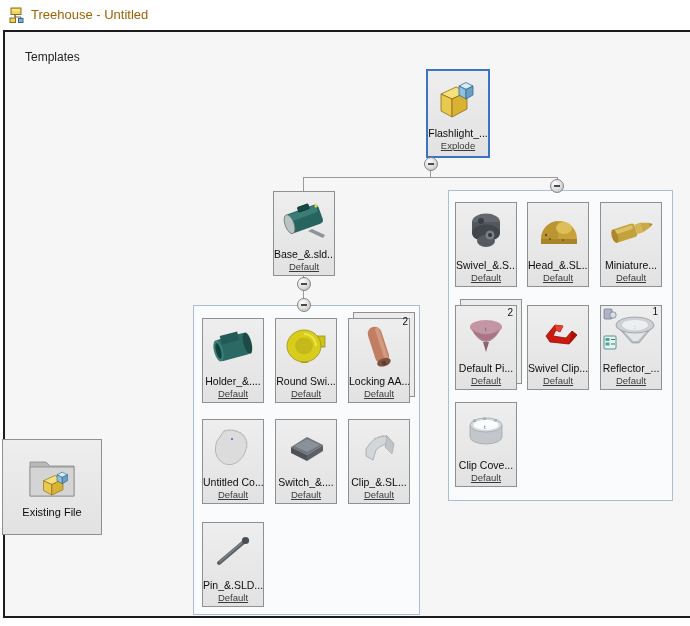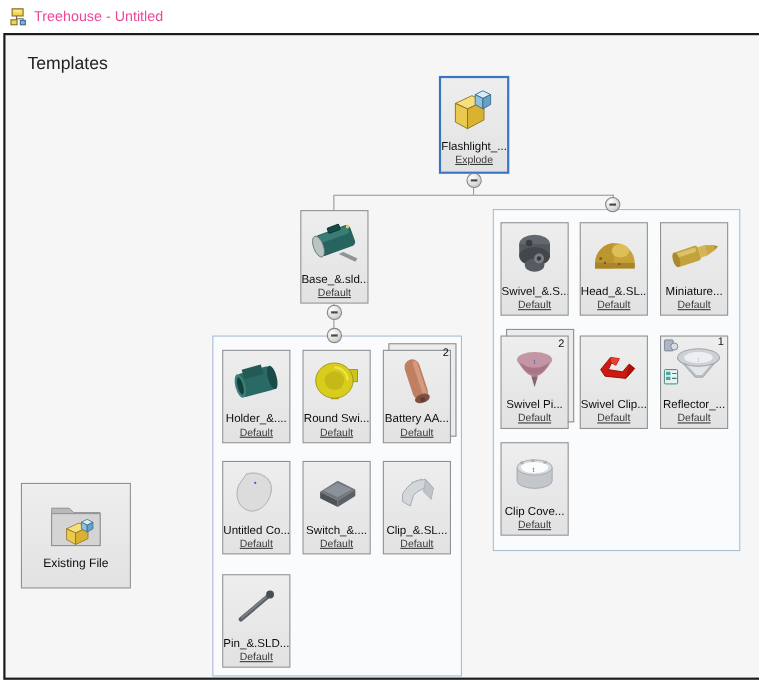--- a/index.html
+++ b/index.html
@@ -3,26 +3,26 @@
 <meta charset="utf-8">
 <style>
   * { margin:0; padding:0; box-sizing:border-box; }
   html,body { width:690px; height:626px; overflow:hidden; background:#ffffff;
               font-family:"Liberation Sans", sans-serif; }
   .stage { position:absolute; left:0; top:0; width:690px; height:626px; }
 
   
   .titlebar { position:absolute; left:0; top:0; width:690px; height:30px; background:#ffffff; }
   .titlebar .app-icon { position:absolute; left:8px; top:6px; width:18px; height:18px; }
-  .titlebar .title { position:absolute; left:31px; top:7px; font-size:13px; color:#ec4899; white-space:nowrap; }
+  .titlebar .title { position:absolute; left:31px; top:7px; font-size:13px; color:#a16207; white-space:nowrap; }
 
   
   .canvas { position:absolute; left:3px; top:30px; width:697px; height:588px;
             border:2px solid #1c1c1c; background:#f6f6f7; }
-  .heading { position:absolute; left:25px; top:50px; font-size:16px; color:#222; }
+  .heading { position:absolute; left:25px; top:50px; font-size:12px; color:#222; }
 
   
   .group { position:absolute; border:1px solid #a9bdd3; background:#fafbfc; z-index:1; }
   .group-left  { left:193px; top:305px; width:227px; height:310px; }
   .group-right { left:448px; top:190px; width:225px; height:311px; }
 
   
   .hline, .vline { position:absolute; background:#9a9a9a; z-index:2; }
   .hline { height:1px; } .vline { width:1px; }
 
@@ -33,28 +33,28 @@
   .collapse-btn::after { content:""; position:absolute; left:3px; right:3px; top:5px;
     height:2px; background:#4a4a4a; }
 
   
   .node-wrap { position:absolute; width:62px; height:85px; z-index:4; }
   .back-card { position:absolute; left:5px; top:-6px; width:62px; height:85px;
     background:#ececec; border:1px solid #8e9091; }
   .card { position:absolute; left:0; top:0; width:62px; height:85px;
     background:linear-gradient(180deg,#eeeeee 0%, #e2e2e3 100%);
     border:1px solid #8e9091; display:flex; flex-direction:column; align-items:center; }
-  .card.selected { width:64px; height:89px; border:2px solid #3c74c4; }
+  .card.selected { width:64px; height:89px; border:2px solid #3c74c4;margin-left:27px; }
   .cicon { width:100%; height:56px; display:flex; align-items:center; justify-content:center; overflow:hidden; }
   .clabel { font-size:10.5px; line-height:13px; color:#0d0d0d; white-space:nowrap; max-width:60px; overflow:hidden; }
   .cconfig { font-size:9.5px; line-height:12px; color:#3a3a3a; white-space:nowrap;text-decoration:underline; }
   .qty-badge { position:absolute; font-size:10px; color:#111; z-index:7; }
 
   
-  .existing { position:absolute; left:19px; top:439px; width:100px; height:96px;
+  .existing { position:absolute; left:2px; top:439px; width:100px; height:96px;
     background:linear-gradient(180deg,#eeeeee,#e2e2e3); border:1px solid #8e9091;
     display:flex; flex-direction:column; align-items:center; z-index:4; }
   .existing .cicon { height:66px; padding-top:12px; }
   .existing .clabel { font-size:11px; }
 </style>
 </head>
 <body>
 
 <div class="stage">
 
@@ -169,21 +169,21 @@
       <div class="cicon">
         <svg width="50" height="46" viewBox="0 0 50 46">
           <g transform="rotate(72 25 23)">
             <rect x="4" y="16" width="38" height="14" rx="7" fill="#c07f63"></rect>
             <rect x="6" y="17.5" width="34" height="4" rx="2" fill="#d49a7e"></rect>
             <ellipse cx="41" cy="23" rx="4" ry="7" fill="#7e513e"></ellipse>
             <circle cx="42" cy="23" r="2.2" fill="#5e3c2e"></circle>
           </g>
         </svg>
       </div>
-      <div class="clabel">Battery AA...</div>
+      <div class="clabel">Locking AA...</div>
       <div class="cconfig">Default</div>
     </div>
     <div class="qty-badge" style="right:2px; top:-2px;">2</div>
   </div>
 
   <div class="node-wrap" style="left:202px; top:419px;">
     <div class="card">
       <div class="cicon">
         <svg width="50" height="46" viewBox="0 0 50 46">
           <path d="M16 6 C 30 2, 42 12, 38 24 C 35 36, 24 43, 15 38 C 7 33, 6 24, 9 16 Z" fill="#dcdcdc" stroke="#a8a8a8" stroke-width="0.8"></path>
@@ -299,21 +299,21 @@
     <div class="card">
       <div class="cicon">
         <svg width="50" height="46" viewBox="0 0 50 46">
           <path d="M9 16 Q 25 46 41 16 Z" fill="#b07e8d"></path>
           <ellipse cx="25" cy="16" rx="16" ry="7" fill="#c495a2"></ellipse>
           <path d="M11 18 Q 25 40 39 18 Q 30 24 25 24 Q 20 24 11 18 Z" fill="#a2707f" opacity="0.6"></path>
           <polygon points="22,31 25,41 28,31" fill="#8d6271"></polygon>
           <text x="24" y="20" font-size="6" fill="#3a5fd0">t</text>
         </svg>
       </div>
-      <div class="clabel">Swivel Pi...</div>
+      <div class="clabel">Default Pi...</div>
       <div class="cconfig">Default</div>
     </div>
     <div class="qty-badge" style="right:4px; top:2px;">2</div>
   </div>
 
   <div class="node-wrap" style="left:527px; top:305px;">
     <div class="card">
       <div class="cicon">
         <svg width="50" height="46" viewBox="0 0 50 46">
           <path d="M13 25 L 22 14 L 30 15 L 27 21 L 23 19 L 20 25 L 33 27 L 39 20 L 44 24 L 36 33 L 17 31 Z" fill="#ce1a0e" stroke="#8f0e06" stroke-width="0.8"></path>

